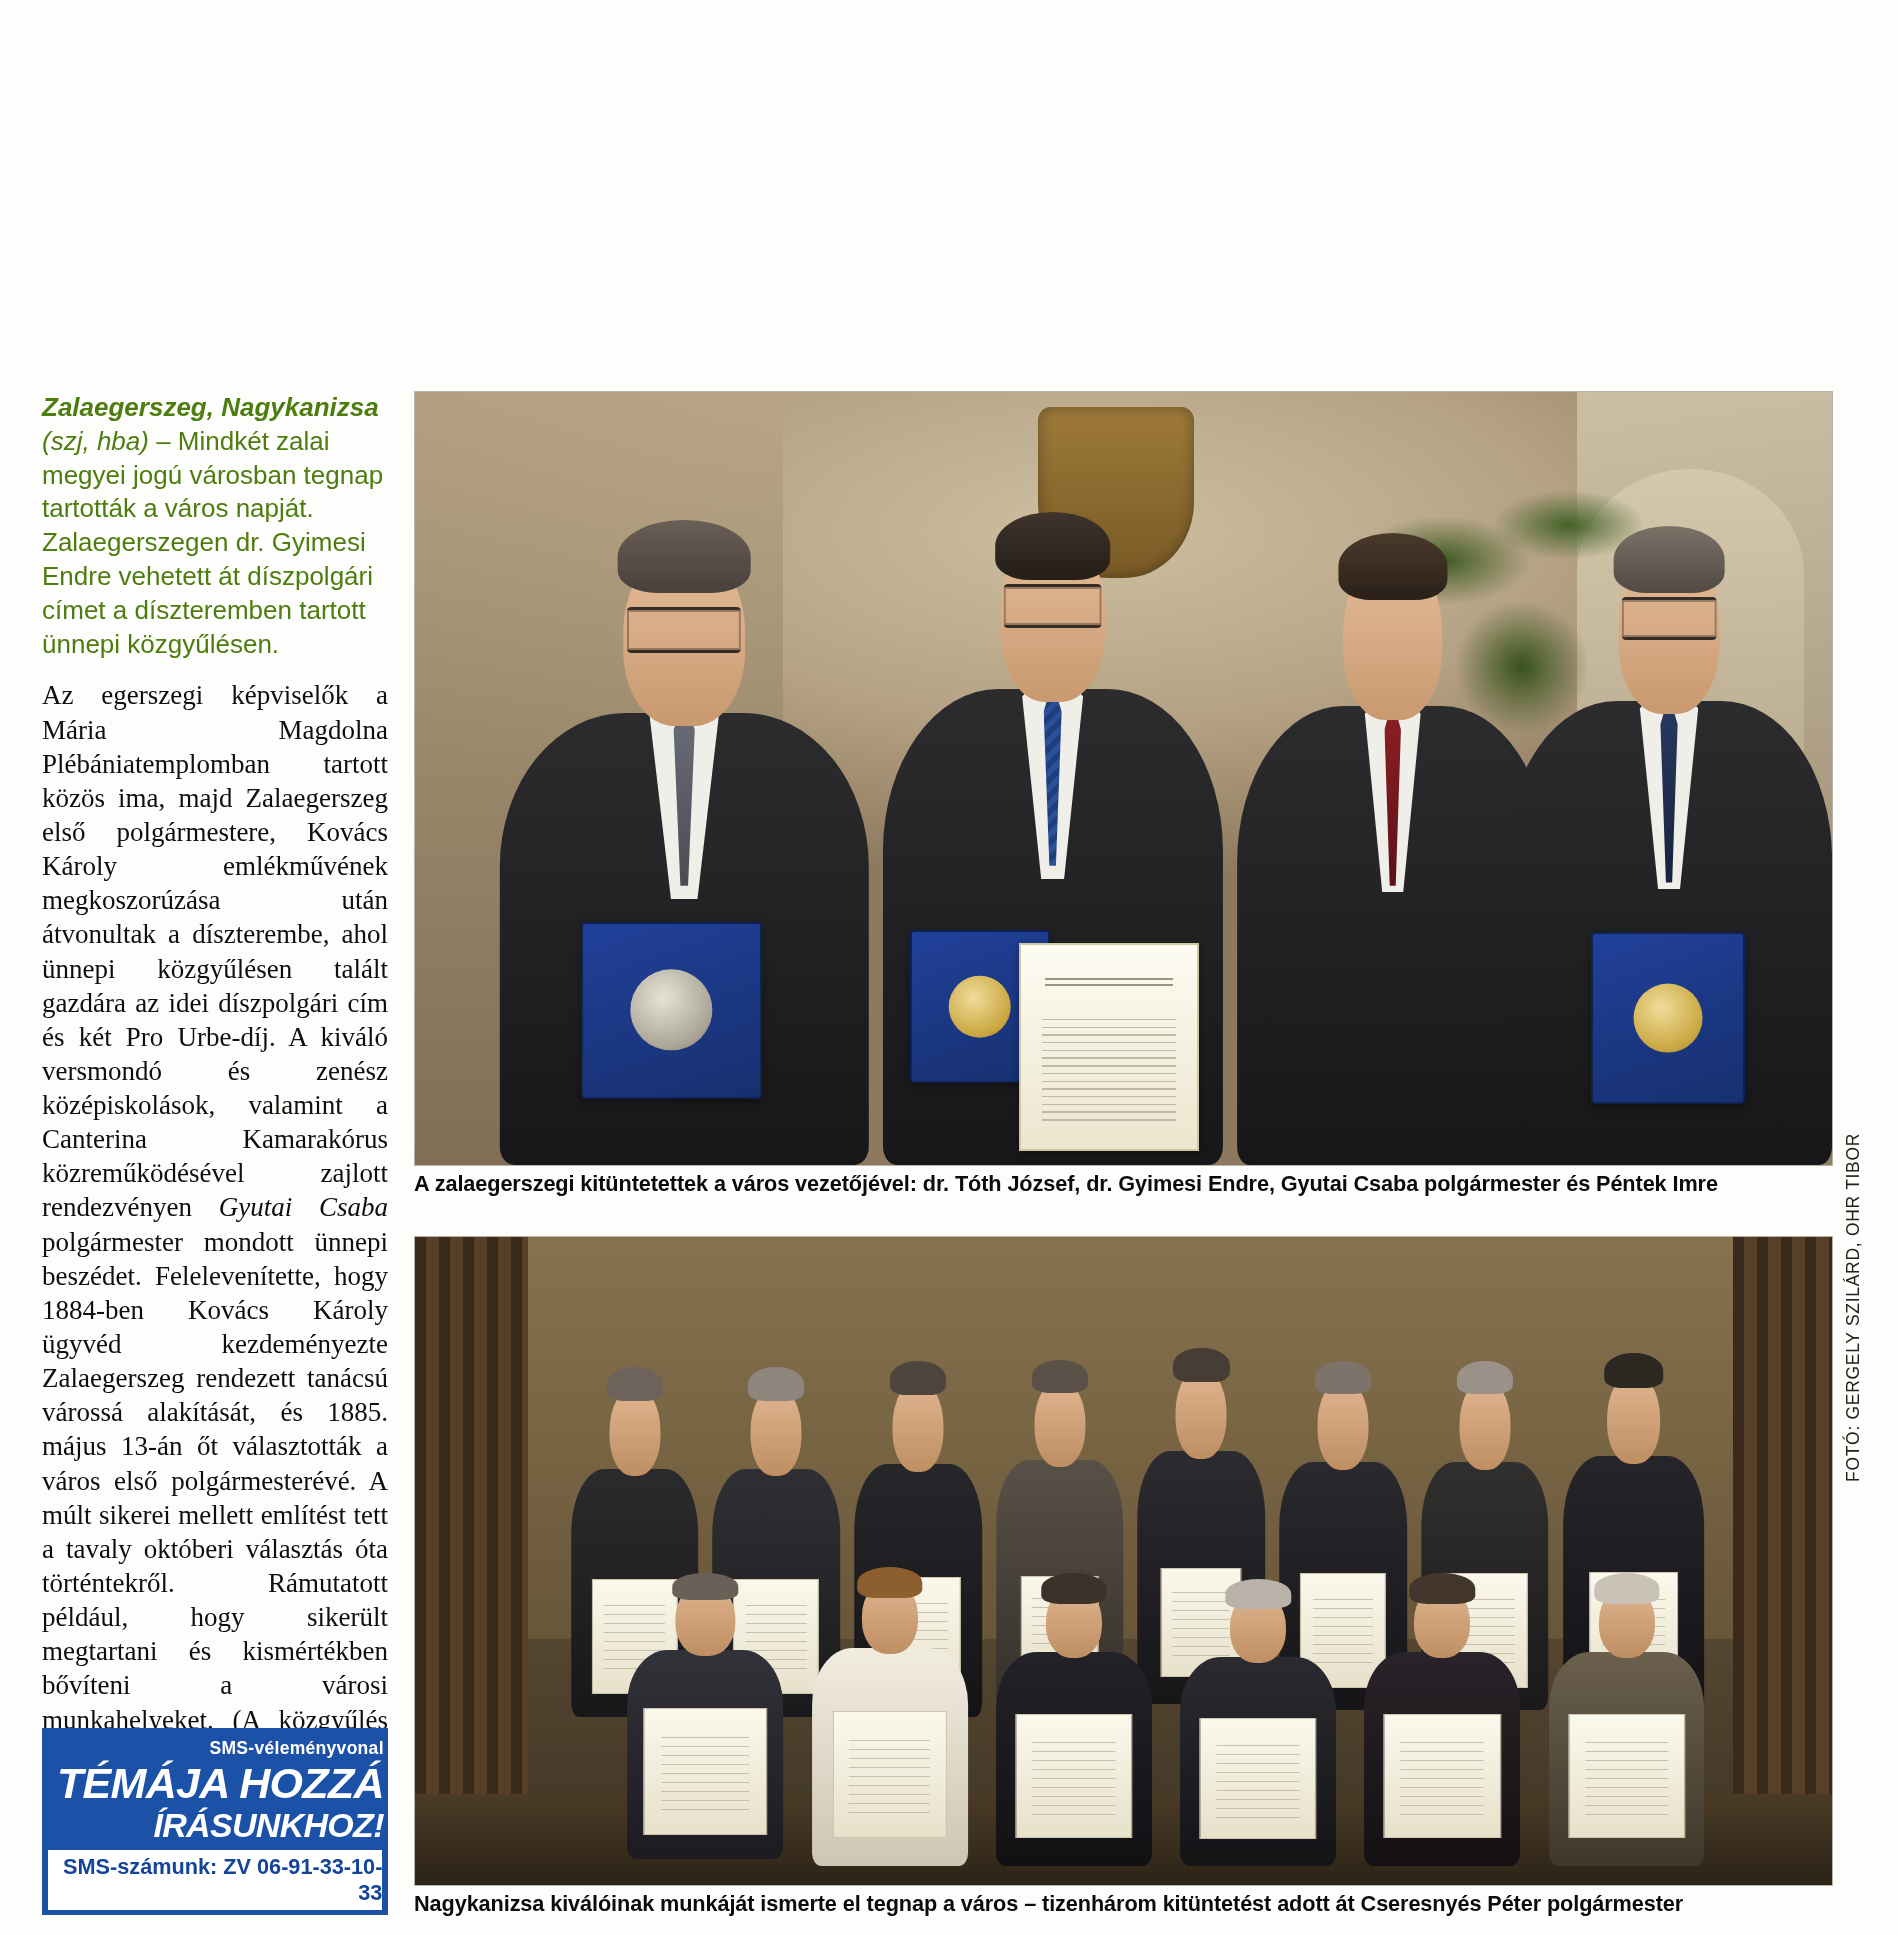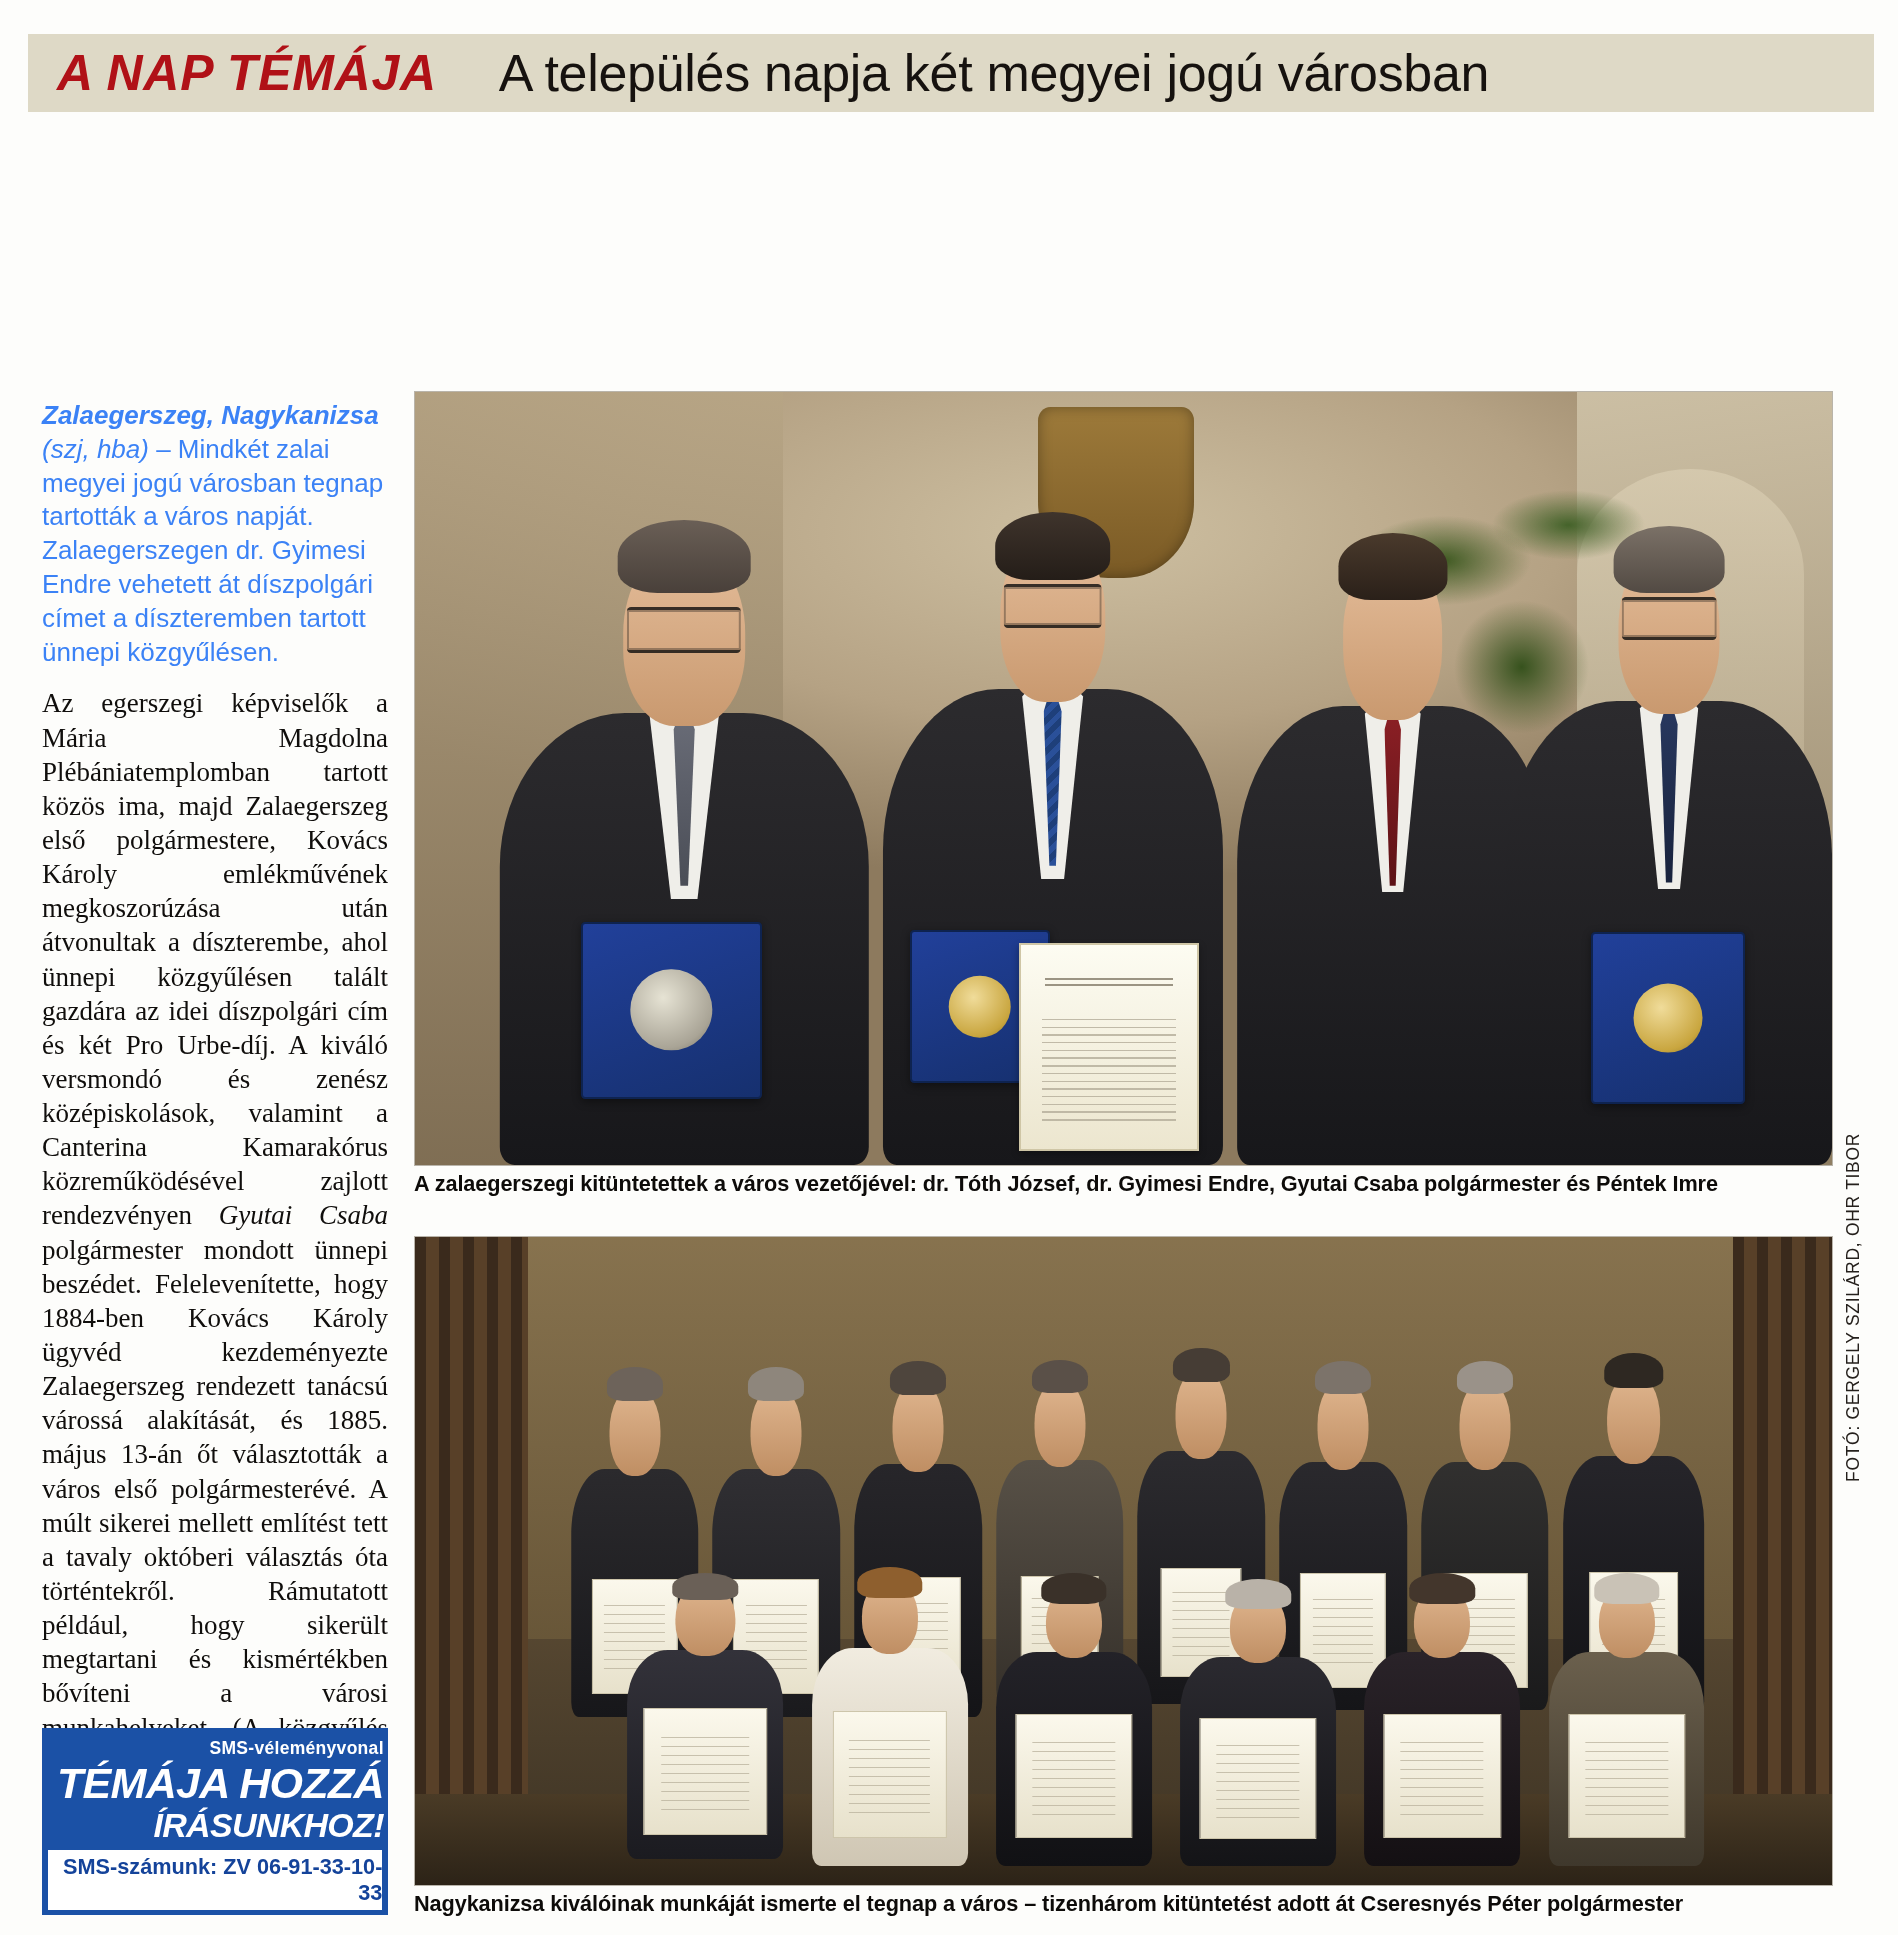--- a/index.html
+++ b/index.html
@@ -84,23 +84,23 @@
     left: 0;
     top: 0;
     width: 346px;
     height: 1524px;
   }
 
   .lead {
     font-family: "Liberation Sans", sans-serif;
     font-size: 26px;
     line-height: 1.30;
-    color: #3b82f6;
+    color: #4d7c0f;
     text-align: left;
-    margin: 8px 0 17px 0;
+    margin: 0 0 17px 0;
   }
   .lead .loc {
     font-weight: bold;
     font-style: italic;
   }
   .lead .byline {
     font-style: italic;
   }
 
   .body-text {
@@ -350,24 +350,20 @@
     position: absolute; left: 14%; right: 14%; top: 22%; bottom: 14%;
     background: repeating-linear-gradient(180deg, #b9b19c 0 1.4px, transparent 1.4px 9px);
     opacity: .75;
   }
 </style>
 </head>
 <body>
 
 <div class="page">
 
-  <div class="kicker-bar">
-    <div class="kicker-label">A NAP TÉMÁJA</div>
-    <div class="kicker-title">A település napja két megyei jogú városban</div>
-  </div>
 
 
   <div class="content">
 
     <div class="left-col">
       <p class="lead">
         <span class="loc">Zalaegerszeg, Nagykanizsa</span>
         <span class="byline">(szj, hba)</span><span> – Mindkét zalai megyei jogú városban tegnap tartották a város napját. Zalaegerszegen dr. Gyimesi Endre vehetett át díszpolgári címet a díszteremben tartott ünnepi közgyűlésen.</span>
       </p>
       <p class="body-text">

